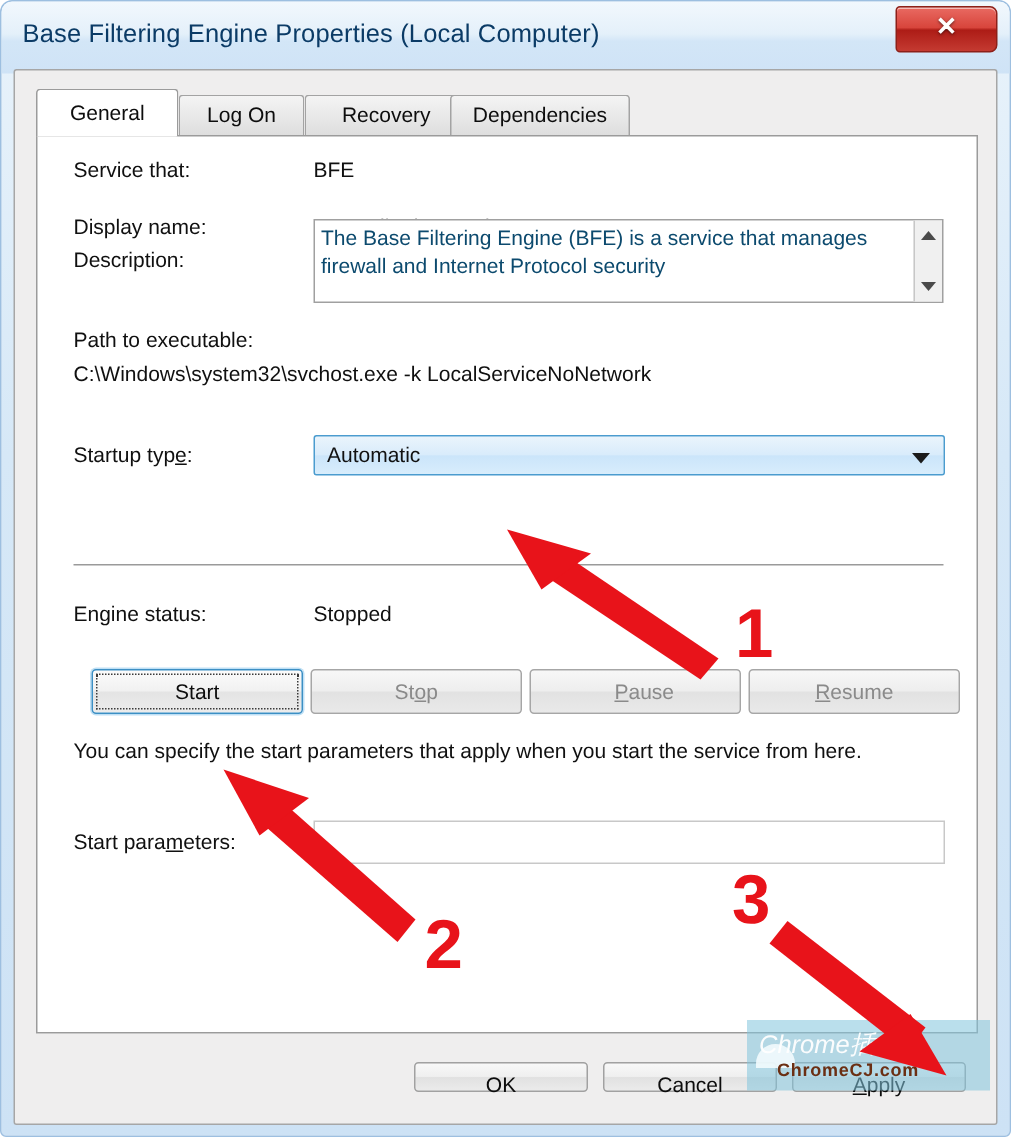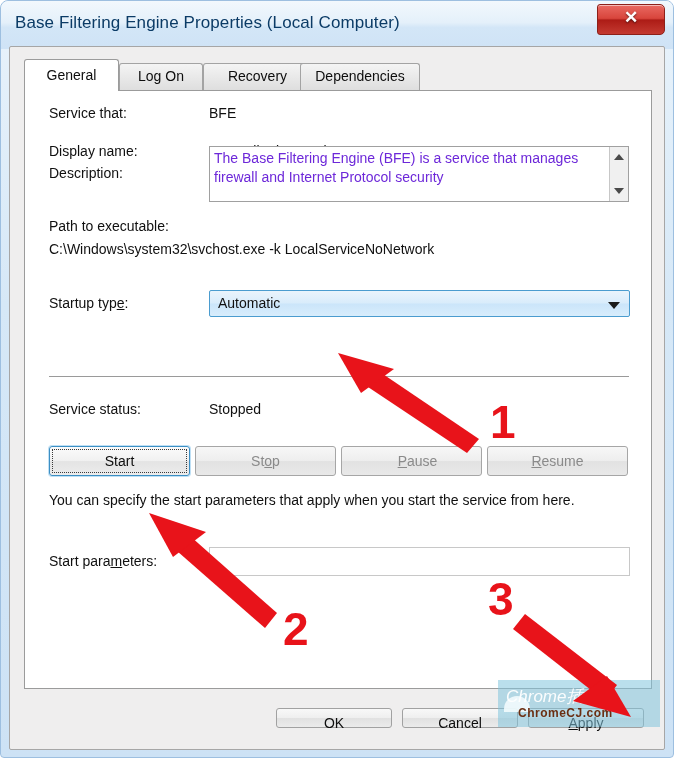--- a/index.html
+++ b/index.html
@@ -149,21 +149,21 @@
     border: 1px solid #a0a0a0;
     box-sizing: border-box;
   }
   #desc-text {
     position: absolute;
     left: 4px;
     top: 2px;
     width: 382px;
     font-size: 14px;
     line-height: 19px;
-    color: #6d28d9;
+    color: #0c4a6e;
   }
   #desc-scroll {
     position: absolute;
     right: 0;
     top: 0;
     width: 19px;
     height: 54px;
     background: #f0f0f0;
     border-left: 1px solid #c7c7c7;
     box-sizing: border-box;
@@ -247,20 +247,21 @@
     height: 30px;
     box-sizing: border-box;
     background: linear-gradient(to bottom, #f7f7f7 0%, #eeeeee 48%, #e2e2e2 52%, #e9e9e9 100%);
     border: 1px solid #a6a6a6;
     border-radius: 3px;
     font-size: 14px;
     text-align: center;
     line-height: 28px;
     color: #8a8a8a;
     cursor: default;
+    margin-left: 12px;
   }
   .ctrl-btn.enabled {
     color: #0d0d0d;
     border: 1px solid #3c8fc4;
     background: linear-gradient(to bottom, #fbfbfb 0%, #f1f1f1 48%, #e4e4e4 52%, #ececec 100%);
     box-shadow: 0 0 0 1px #bfe0f5;
     cursor: pointer;
   }
   .ctrl-btn.enabled .focusring {
     position: absolute;
@@ -415,21 +416,21 @@
 
       <div class="row-label" style="left:24px;top:204px;">Startup typ<u>e</u>:</div>
       <div id="startup-combo">
         <span class="val">Automatic</span>
         <span class="arrow"></span>
       </div>
 
 
       <div id="separator"></div>
 
-      <div class="row-label" style="left:24px;top:310px;">Service status:</div>
+      <div class="row-label" style="left:24px;top:310px;">Engine status:</div>
       <div class="row-value" style="left:184px;top:310px;">Stopped</div>
 
       <div class="ctrl-btn enabled" style="left:24px;">
         <span>Start</span>
         <span class="focusring"></span>
       </div>
       <div class="ctrl-btn" style="left:170px;">
         <span>St<u>o</u>p</span>
       </div>
       <div class="ctrl-btn" style="left:316px;padding-left:12px;">

